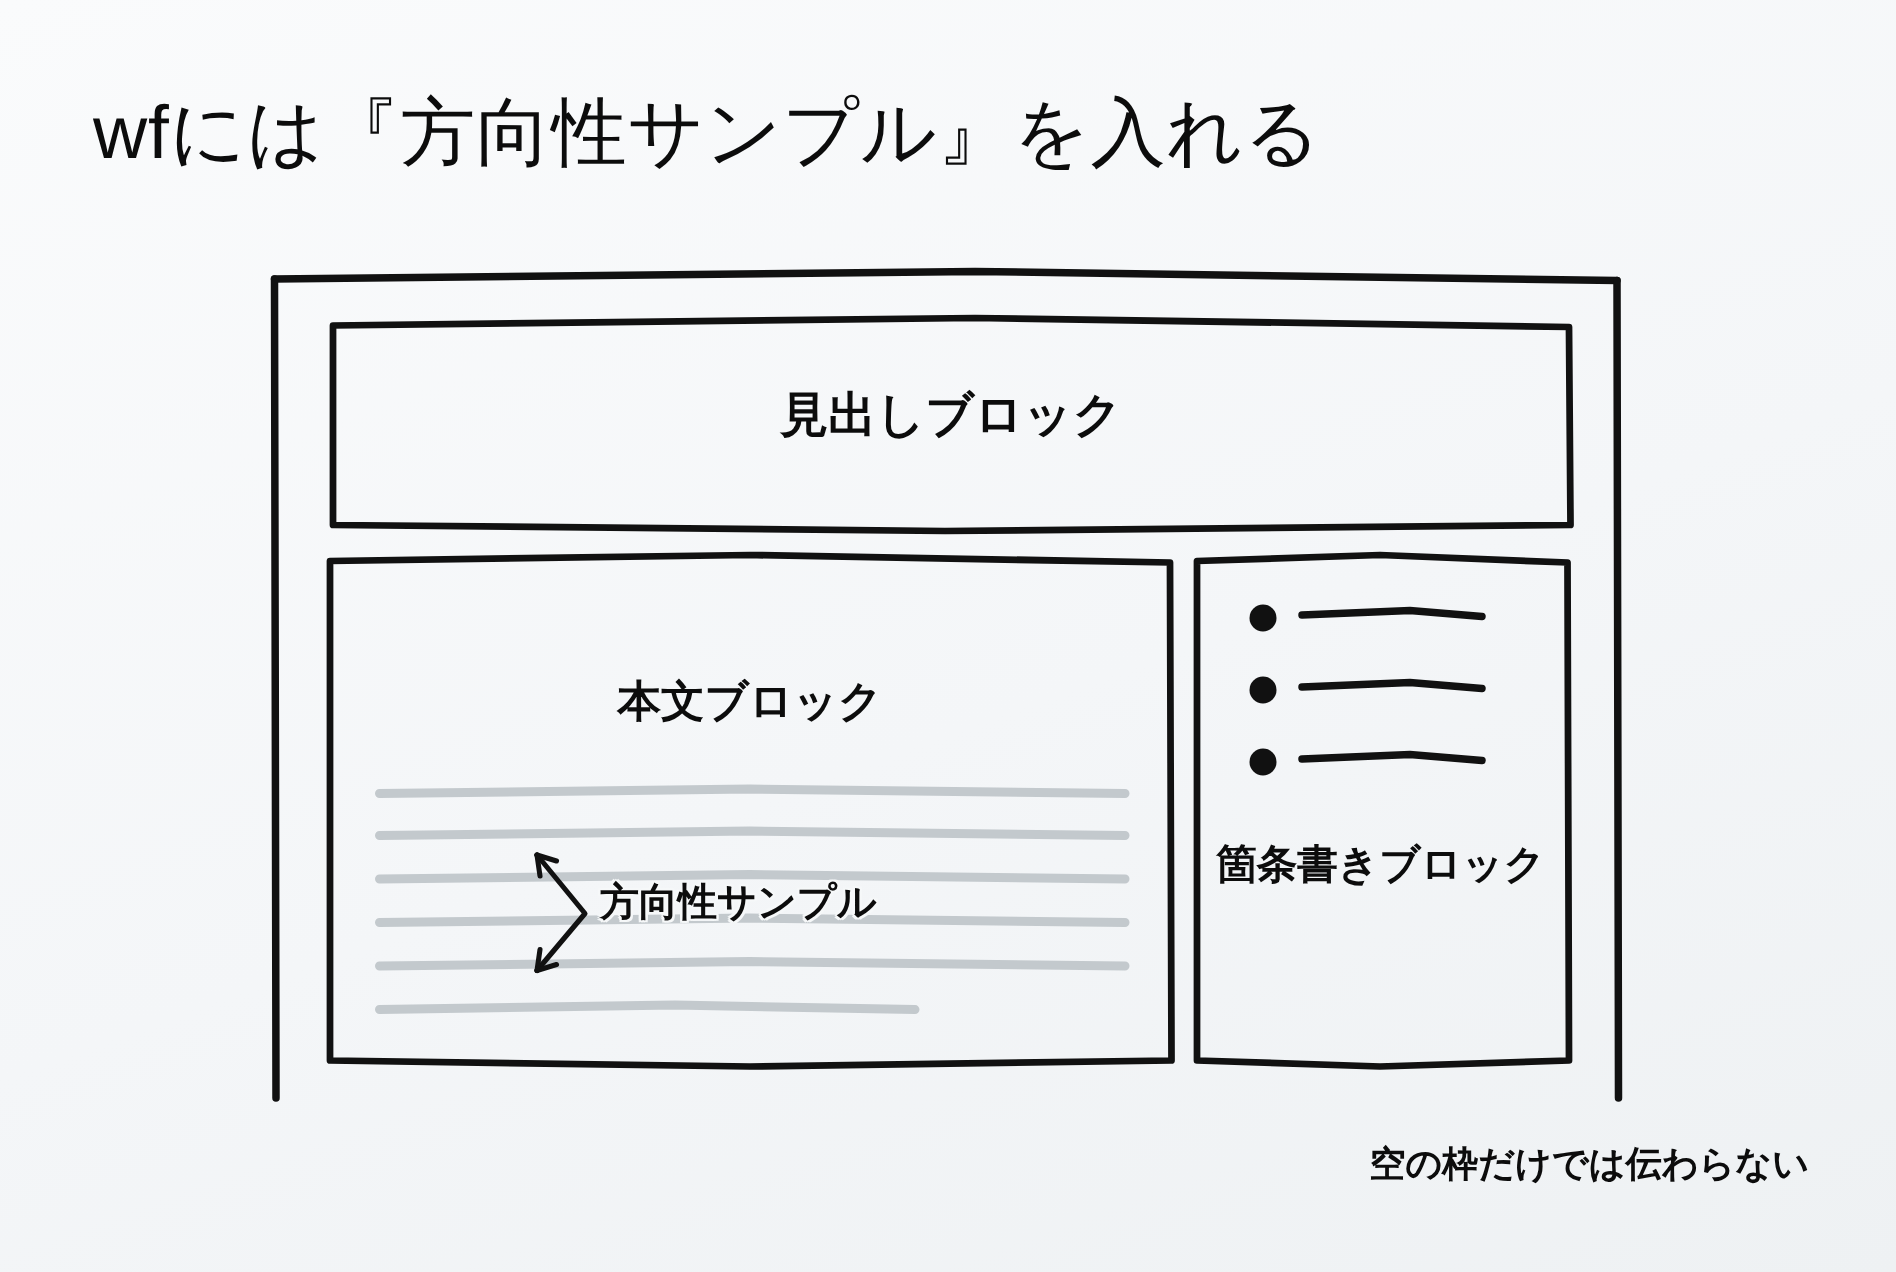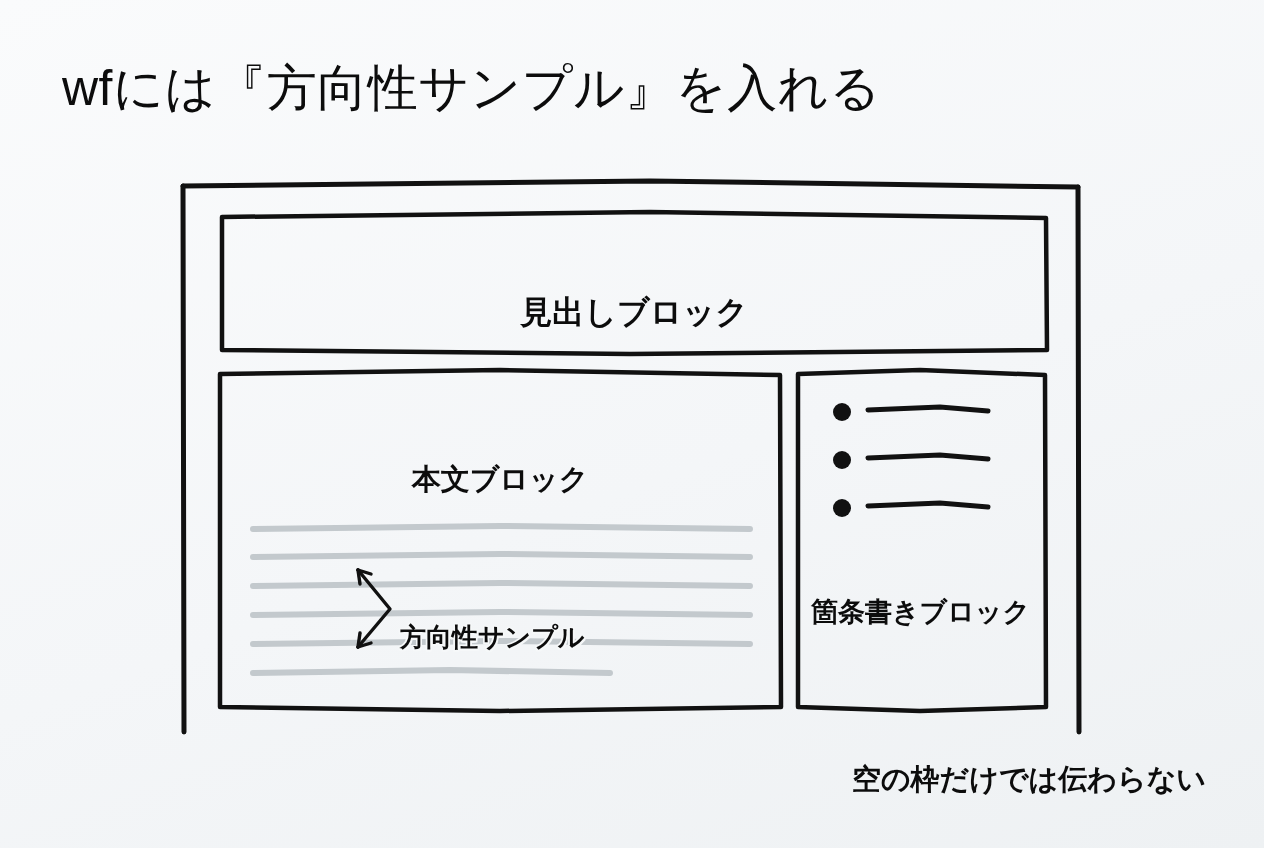--- a/index.html
+++ b/index.html
@@ -53,31 +53,30 @@
     overflow: visible;
   }
 
   
   .wf-label {
     position: absolute;
     color: #0c0c0c;
     font-weight: 700;
     white-space: nowrap;
     text-align: center;
-    margin-top: 36px;
   }
   .label-heading {
     left: 72px;
     top: 95px;
     width: 824px;
     font-size: 32px;
   }
   .label-body {
     left: 72px;
-    top: 264px;
+    top: 288px;
     width: 556px;
     font-size: 29px;
   }
   .label-bullets {
     left: 648px;
     top: 398px;
     width: 245px;
     font-size: 27px;
   }
   .label-direction {
@@ -90,21 +89,21 @@
        0 1.5px 0 #f6f8f9, 0 -1.5px 0 #f6f8f9,
        1.5px 1.5px 0 #f6f8f9, -1.5px -1.5px 0 #f6f8f9,
        1.5px -1.5px 0 #f6f8f9, -1.5px 1.5px 0 #f6f8f9;
   }
 
   
   .caption {
     position: absolute;
     right: 58px;
     top: 760px;
-    font-size: 29px;
+    font-size: 24px;
     font-weight: 700;
     color: #0c0c0c;
     white-space: nowrap;
     text-align: right;
     margin-left: 15px;
   }
 </style>
 </head>
 <body>
 

